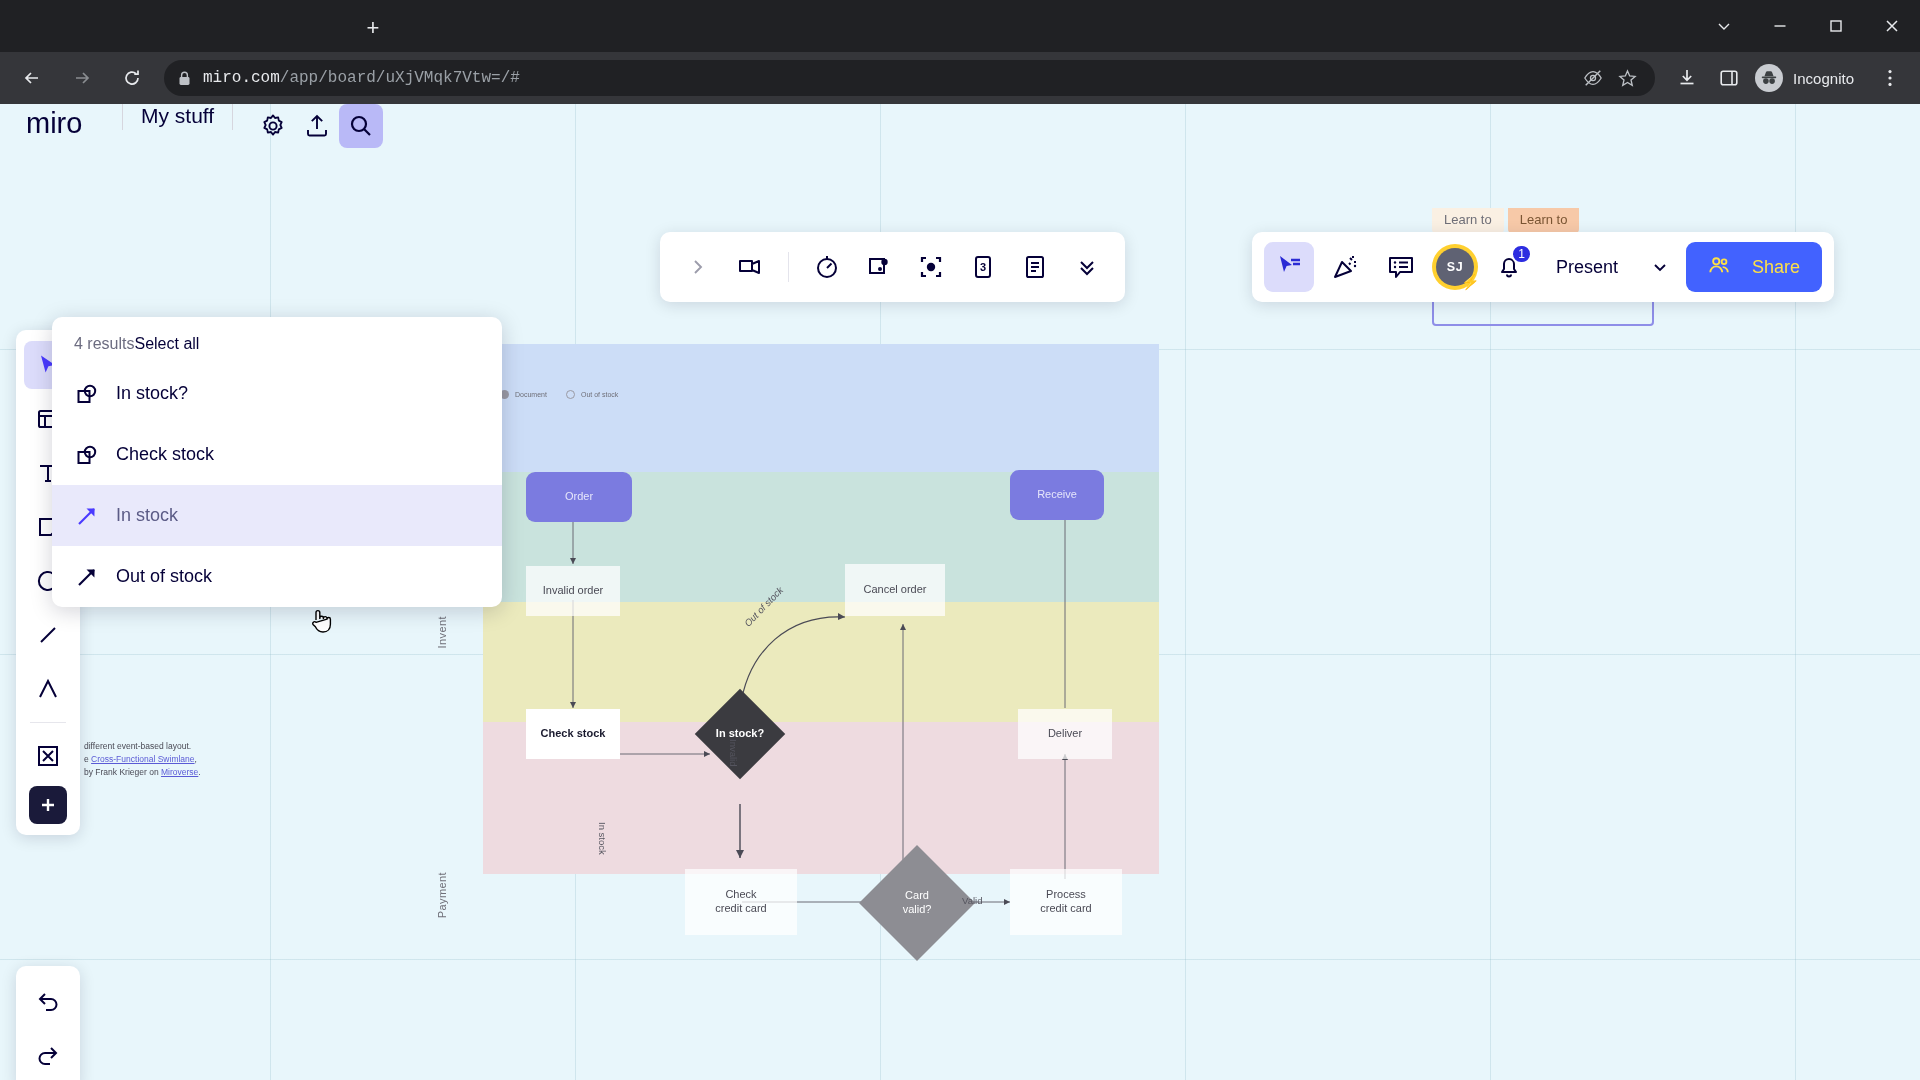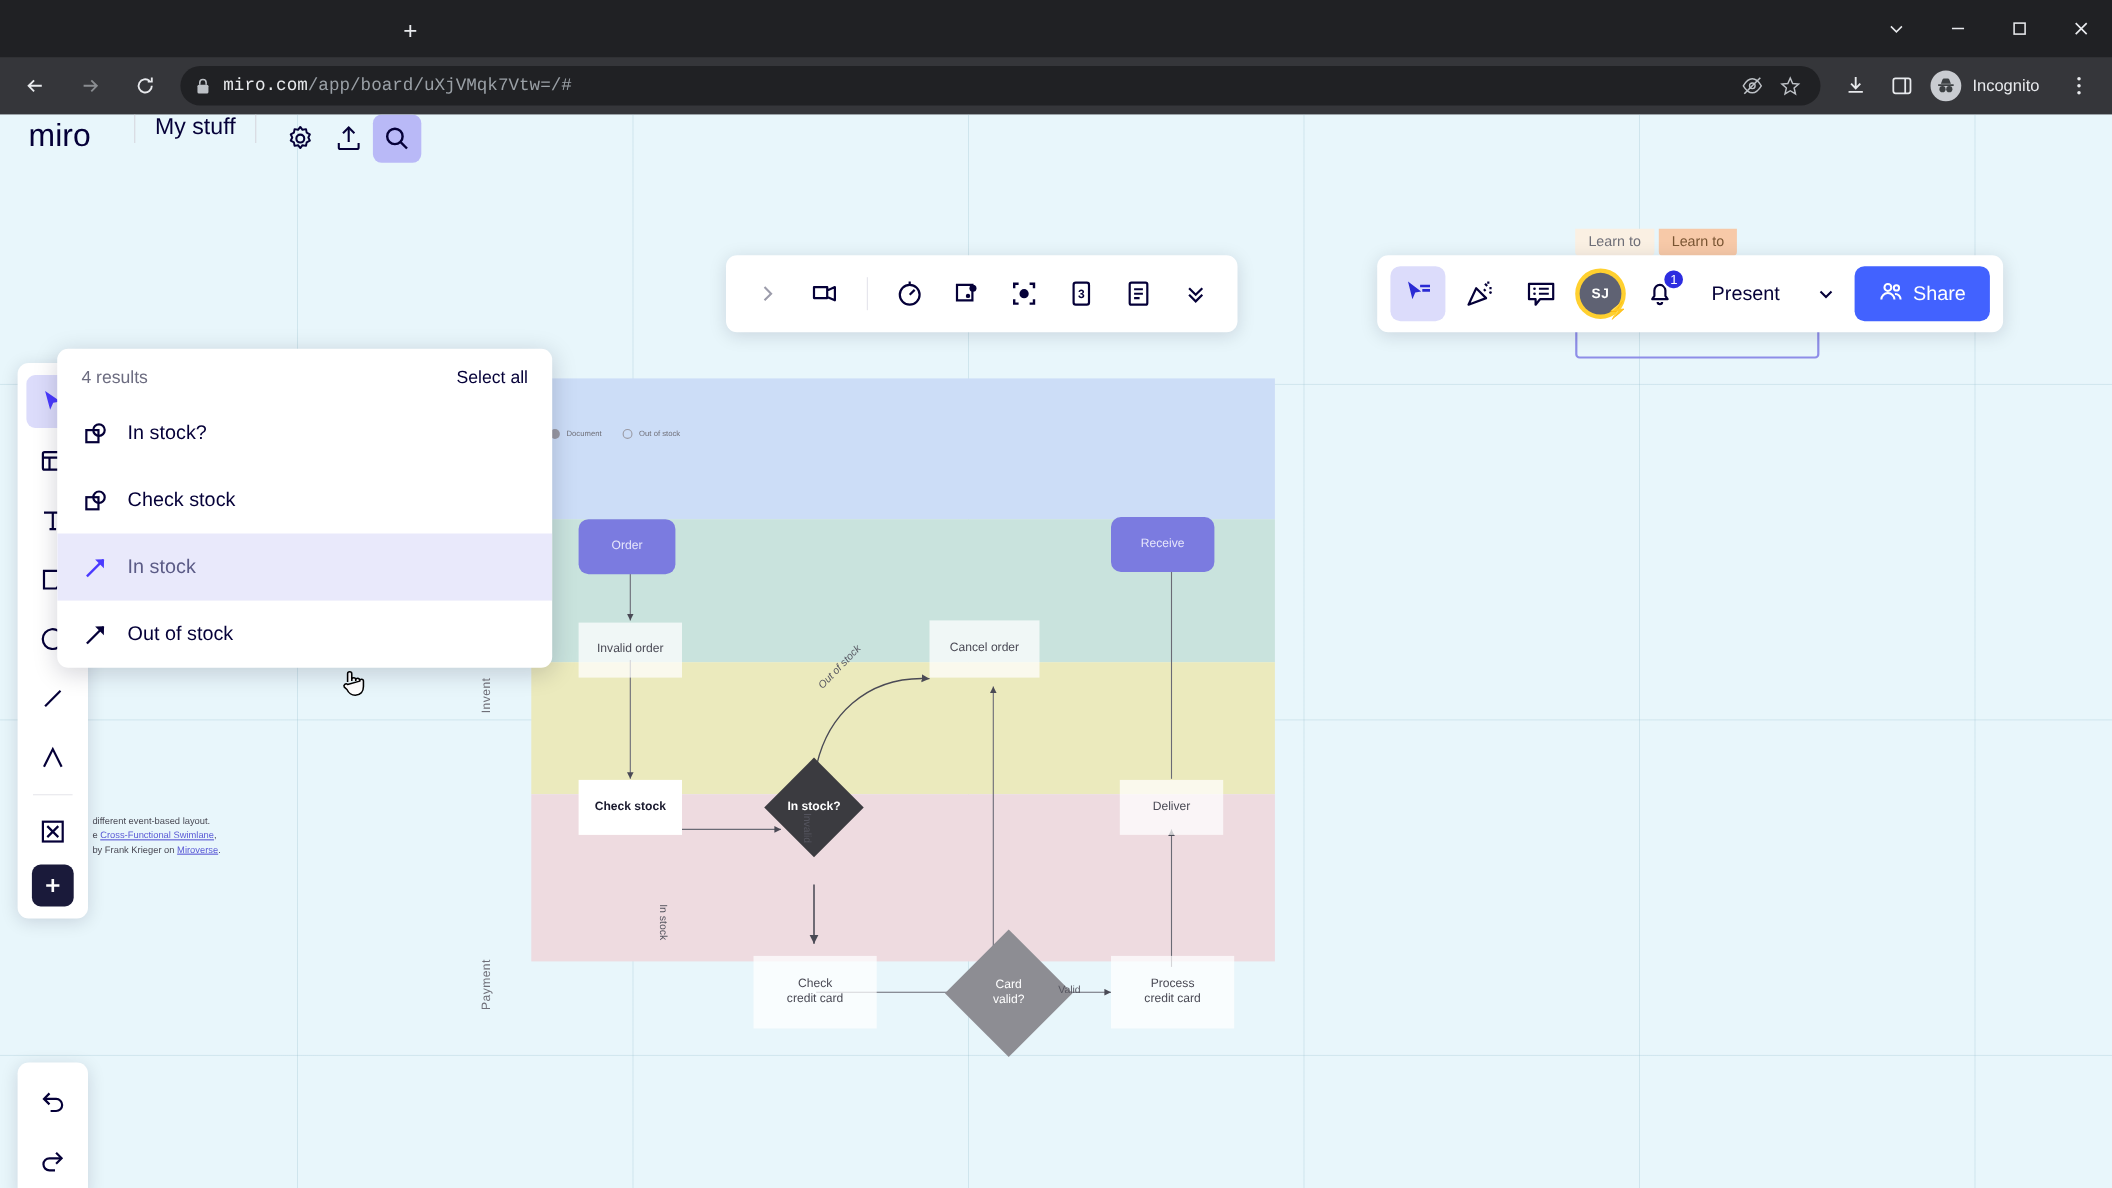--- a/index.html
+++ b/index.html
@@ -181,21 +181,21 @@
   .search-field-icon { color: #050038; display: flex; margin-right: 14px; }
   .search-input-text {
     flex: 1 1 auto; font-size: 19px; color: #050038; position: relative;
   }
   .caret {
     display: inline-block; width: 1.5px; height: 21px;
     background: #050038; vertical-align: -4px; margin-left: 1px;
   }
   .filter-icon { color: #050038; display: flex; }
   .results-head {
-    display: flex; align-items: center; justify-content: space-between;
+    display: flex; align-items: center; 
     padding: 18px 22px 10px 22px;
   }
   .results-count { font-size: 16px; color: #6c6c80; }
   .select-all { font-size: 16px; color: #050038; }
   .result-row {
     height: 61px; display: flex; align-items: center; padding: 0 22px; gap: 16px;
   }
   .result-row.sel { background: #e9e9fb; }
   .result-icon { width: 26px; display: flex; align-items: center; justify-content: center; color: #050038; }
   .result-row.sel .result-icon { color: #4a3aff; }
@@ -277,23 +277,23 @@
   }
   .present-btn {
     display: flex; align-items: center; height: 46px; padding: 0 16px;
     font-size: 18px; color: #050038; border-radius: 8px;
   }
   .present-chevron {
     width: 40px; height: 46px; display: flex; align-items: center;
     justify-content: center; color: #050038;
   }
   .share-btn {
-    display: flex; align-items: center; gap: 9px;
+    display: flex; align-items: center; gap: 22px;
     height: 50px; padding: 0 22px; border-radius: 9px;
-    background: #4262ff; color: #ffffff; font-size: 18px;
+    background: #4262ff; color: #fde047; font-size: 18px;
   }
 
   
   .learnbar {
     position: absolute; left: 1432px; top: 104px; display: flex;
     gap: 4px; z-index: 5; font-size: 13px;
   }
   .learnchip {
     padding: 4px 12px 6px 12px; border-radius: 0 0 4px 4px;
     color: #6f6f78;
@@ -442,21 +442,21 @@
         <path d="M617,650 H710" stroke="#6a6a75" stroke-width="1" fill="none" marker-end="url(#ah)"></path>
         <path d="M740,605 C748,545 790,510 845,513" stroke="#4a4a55" stroke-width="1.2" fill="none" marker-end="url(#ah)"></path>
         <path d="M740,700 V754" stroke="#4a4a55" stroke-width="1.4" fill="none" marker-end="url(#ah)"></path>
         <path d="M903,788 V520" stroke="#6a6a75" stroke-width="1" fill="none" marker-end="url(#ah)"></path>
         <path d="M742,798 H870" stroke="#6a6a75" stroke-width="1" fill="none" marker-end="url(#ah)"></path>
         <path d="M936,798 H1010" stroke="#6a6a75" stroke-width="1" fill="none" marker-end="url(#ah)"></path>
         <path d="M1065,775 V650" stroke="#6a6a75" stroke-width="1" fill="none" marker-end="url(#ah)"></path>
         <path d="M1065,604 V400" stroke="#6a6a75" stroke-width="1" fill="none" marker-end="url(#ah)"></path>
       </svg>
 
-      <div class="node node-start" style="left:526px; top:368px; width:88px; height:50px;">Order</div>
+      <div class="node node-start" style="left:526px; top:368px; width:106px; height:50px;">Order</div>
       <div class="node node-start" style="left:1010px; top:366px; width:94px; height:50px;">Receive</div>
       <div class="node node-box" style="left:526px; top:462px; width:94px; height:50px;">Invalid order</div>
       <div class="node node-box" style="left:845px; top:460px; width:100px; height:52px;">Cancel order</div>
       <div class="node node-box-solid" style="left:526px; top:605px; width:94px; height:50px;">Check stock</div>
       <div class="node node-box" style="left:1018px; top:605px; width:94px; height:50px;">Deliver</div>
 
       <div style="position:absolute; left:700px; top:590px; width:80px; height:80px;">
         <div class="diamond diamond-dark" style="left:8px; top:8px; width:64px; height:64px; position:absolute;"></div>
         <div class="diamond-text bold">In stock?</div>
       </div>

